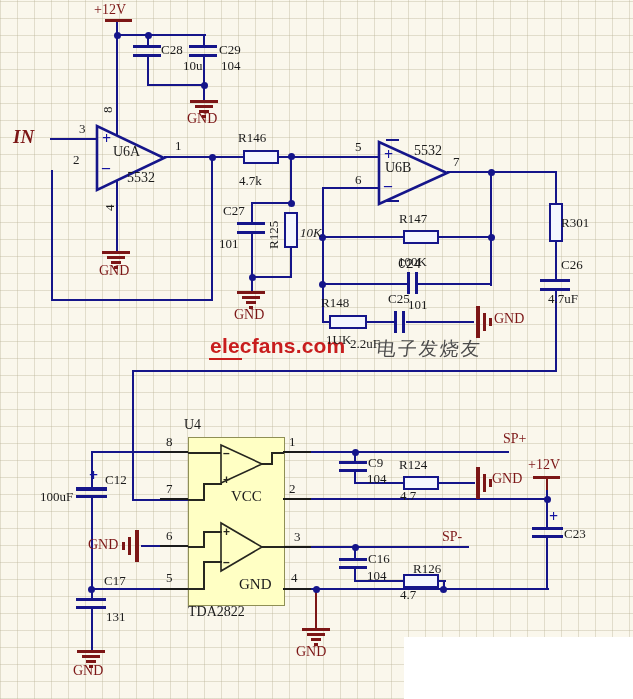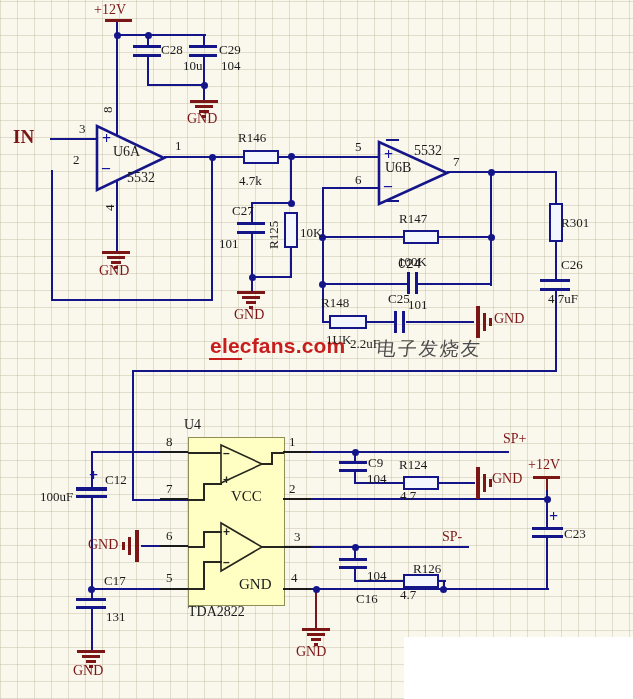--- a/index.html
+++ b/index.html
@@ -89,38 +89,38 @@
   <div class="pbar" style="left:105px;top:19px;width:27px;height:3px;"></div>
   <div class="pbar" style="left:533px;top:476px;width:27px;height:3px;"></div>
 
   <span class="lbl big mar" style="left:94px;top:3px;">+12V</span>
   <span class="lbl" style="left:161px;top:43px;">C28</span>
   <span class="lbl" style="left:165px;top:59px;margin-left:18px;">10u</span>
   <span class="lbl" style="left:219px;top:43px;">C29</span>
   <span class="lbl" style="left:221px;top:59px;">104</span>
   <span class="lbl big mar" style="left:187px;top:112px;">GND</span>
 
-  <span class="lbl in-lbl" style="left:13px;top:126px;">IN</span>
+  <span class="lbl in-lbl" style="left:13px;top:126px;font-style:italic;">IN</span>
   <span class="lbl" style="left:79px;top:122px;">3</span>
   <span class="lbl" style="left:73px;top:153px;">2</span>
   <span class="lbl" style="left:175px;top:139px;">1</span>
   <span class="lbl rot" style="left:101px;top:113px;">8</span>
   <span class="lbl rot" style="left:103px;top:211px;">4</span>
   <span class="sign" style="left:102px;top:131px;">+</span>
   <span class="sign" style="left:102px;top:160px;">–</span>
   <span class="lbl big" style="left:113px;top:145px;">U6A</span>
   <span class="lbl big" style="left:127px;top:171px;">5532</span>
   <span class="lbl big mar" style="left:99px;top:264px;">GND</span>
 
   <span class="lbl" style="left:238px;top:131px;">R146</span>
   <span class="lbl" style="left:239px;top:174px;">4.7k</span>
-  <span class="lbl" style="left:232px;top:204px;">C27</span>
+  <span class="lbl" style="left:223px;top:204px;">C27</span>
   <span class="lbl" style="left:219px;top:237px;">101</span>
   <span class="lbl rot" style="left:267px;top:249px;">R125</span>
-  <span class="lbl" style="left:300px;top:226px;">10K</span>
+  <span class="lbl" style="left:300px;top:226px;font-style:italic;">10K</span>
   <span class="lbl big mar" style="left:234px;top:308px;">GND</span>
 
   <span class="lbl" style="left:355px;top:140px;">5</span>
   <span class="lbl" style="left:355px;top:173px;">6</span>
   <span class="lbl" style="left:453px;top:155px;">7</span>
   <span class="sign" style="left:384px;top:147px;">+</span>
   <span class="sign" style="left:384px;top:178px;">–</span>
   <span class="lbl big" style="left:385px;top:161px;">U6B</span>
   <span class="lbl big" style="left:414px;top:144px;">5532</span>
 
@@ -170,21 +170,21 @@
   <span class="lbl big mar" style="left:503px;top:432px;">SP+</span>
   <span class="lbl" style="left:368px;top:456px;">C9</span>
   <span class="lbl" style="left:367px;top:472px;">104</span>
   <span class="lbl" style="left:399px;top:458px;">R124</span>
   <span class="lbl" style="left:400px;top:489px;">4.7</span>
   <span class="lbl big mar" style="left:492px;top:472px;">GND</span>
   <span class="lbl big mar" style="left:528px;top:458px;">+12V</span>
   <span class="sign" style="left:549px;top:509px;">+</span>
   <span class="lbl" style="left:564px;top:527px;">C23</span>
   <span class="lbl big mar" style="left:442px;top:530px;">SP-</span>
-  <span class="lbl" style="left:356px;top:552px;margin-top:40px;">C16</span>
+  <span class="lbl" style="left:368px;top:552px;">C16</span>
   <span class="lbl" style="left:367px;top:569px;">104</span>
   <span class="lbl" style="left:413px;top:562px;">R126</span>
   <span class="lbl" style="left:400px;top:588px;">4.7</span>
   <span class="lbl big mar" style="left:296px;top:645px;">GND</span>
 
   <div class="patch" style="left:404px;top:637px;width:229px;height:62px;"></div>
 <div class="w" style="left: 116px; top: 22px; width: 2px; height: 14px;"></div>
     <div class="w" style="left: 116px; top: 34px; width: 90px; height: 2px;"></div>
     <div class="w" style="left: 147px; top: 36px; width: 2px; height: 11px;"></div>
     <div class="w" style="left: 147px; top: 57px; width: 2px; height: 29px;"></div>

